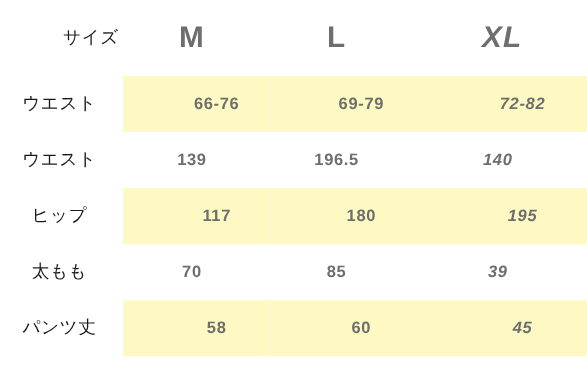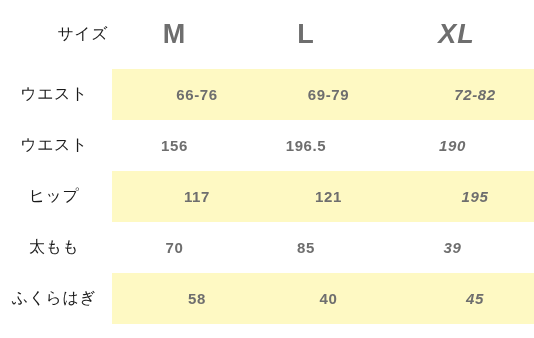--- a/index.html
+++ b/index.html
@@ -128,42 +128,42 @@
 
       <tr class="data-row banded">
         <td class="row-label">ウエスト</td>
         <td class="value-cell col-m-cell">66-76</td>
         <td class="value-cell col-l-cell">69-79</td>
         <td class="value-cell col-xl-cell">72-82</td>
       </tr>
 
       <tr class="data-row">
         <td class="row-label">ウエスト</td>
-        <td class="value-cell col-m-cell">156</td>
+        <td class="value-cell col-m-cell">139</td>
         <td class="value-cell col-l-cell">196.5</td>
-        <td class="value-cell col-xl-cell">190</td>
+        <td class="value-cell col-xl-cell">140</td>
       </tr>
 
       <tr class="data-row banded">
         <td class="row-label">ヒップ</td>
         <td class="value-cell col-m-cell">117</td>
-        <td class="value-cell col-l-cell">121</td>
+        <td class="value-cell col-l-cell">180</td>
         <td class="value-cell col-xl-cell">195</td>
       </tr>
 
       <tr class="data-row">
         <td class="row-label">太もも</td>
         <td class="value-cell col-m-cell">70</td>
         <td class="value-cell col-l-cell">85</td>
         <td class="value-cell col-xl-cell">39</td>
       </tr>
 
       <tr class="data-row banded">
-        <td class="row-label">ふくらはぎ</td>
+        <td class="row-label">パンツ丈</td>
         <td class="value-cell col-m-cell">58</td>
-        <td class="value-cell col-l-cell">40</td>
+        <td class="value-cell col-l-cell">60</td>
         <td class="value-cell col-xl-cell">45</td>
       </tr>
 
     </tbody>
   </table>
 
 </div>
 
 </body></html>

